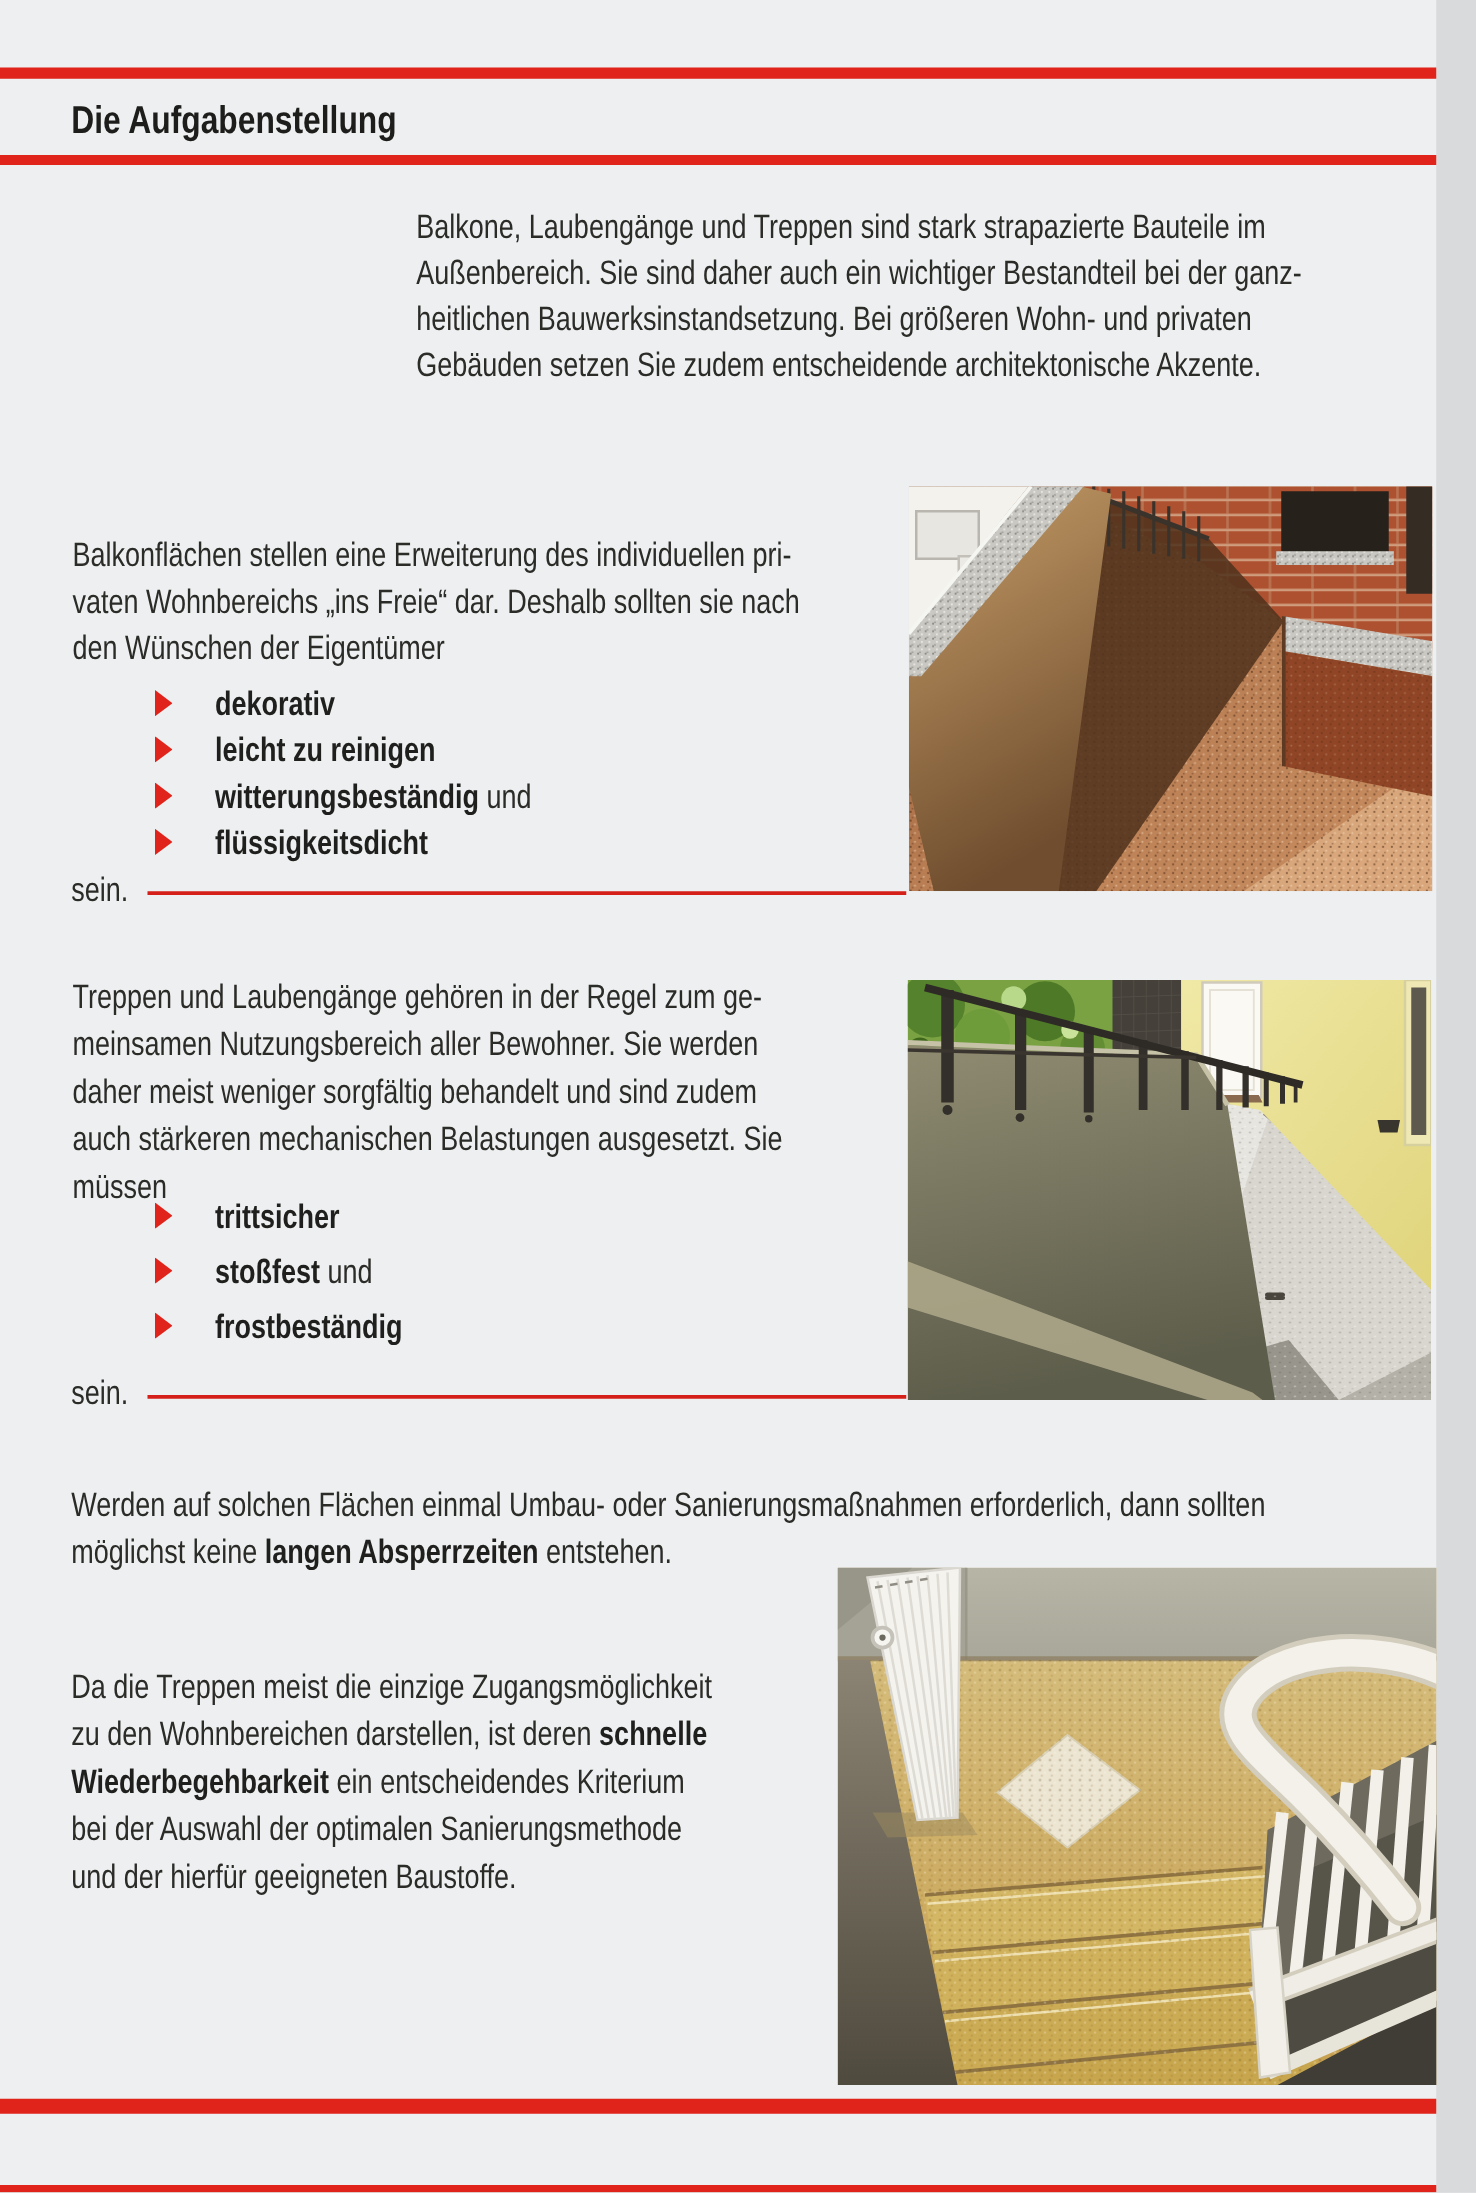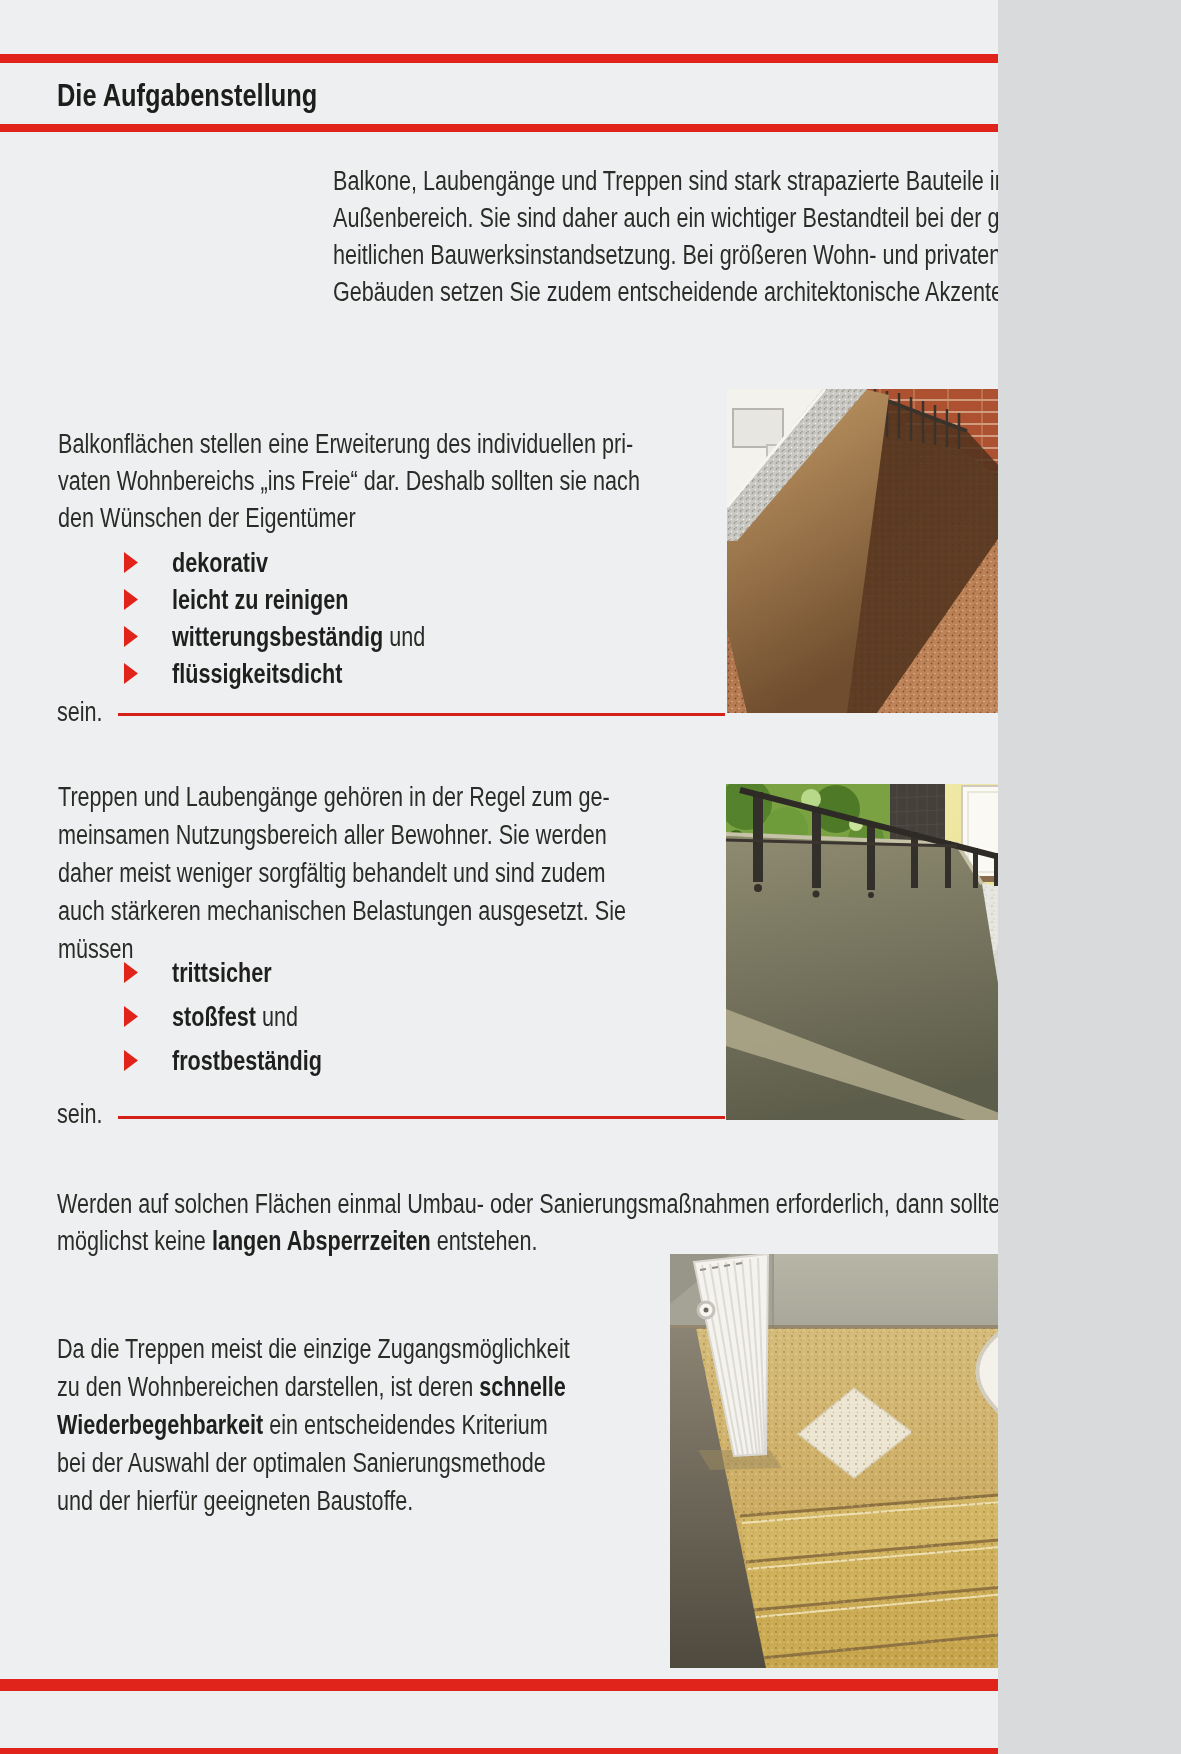--- a/index.html
+++ b/index.html
@@ -1,17 +1,17 @@
 <!DOCTYPE html>
 <html><head>
 <meta charset="utf-8">
 <style>
   html,body{margin:0;padding:0;background:#d8dadb;}
   .page{
-    position:relative;width:998px;height:1754px;overflow:hidden;
+    position:relative;width:1149px;height:1754px;overflow:hidden;
     background:#edeff0;
     font-family:"Liberation Sans","DejaVu Sans",sans-serif;
     color:#2b2b28;
   }
   .rule{position:absolute;left:0;width:1181px;background:#e0241b;}
   .rule-top-1{top:54px;height:9px;}
   .rule-top-2{top:124px;height:8px;}
   .rule-bottom-1{top:1679px;height:12px;}
   .rule-bottom-2{top:1748px;height:6px;}
   .title{

